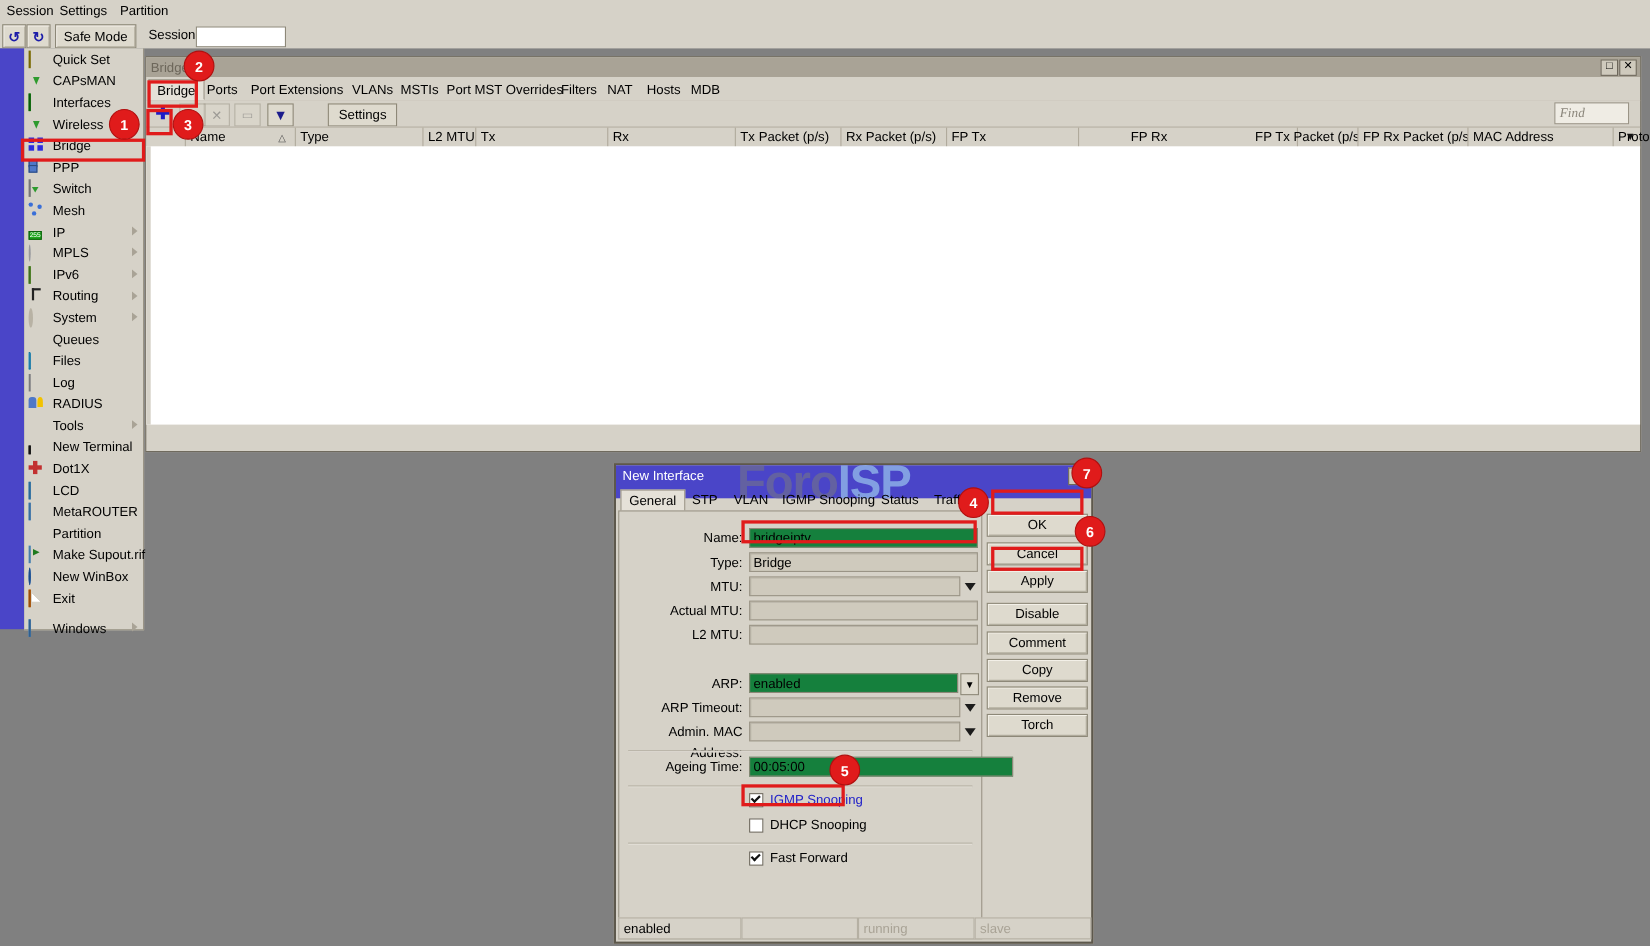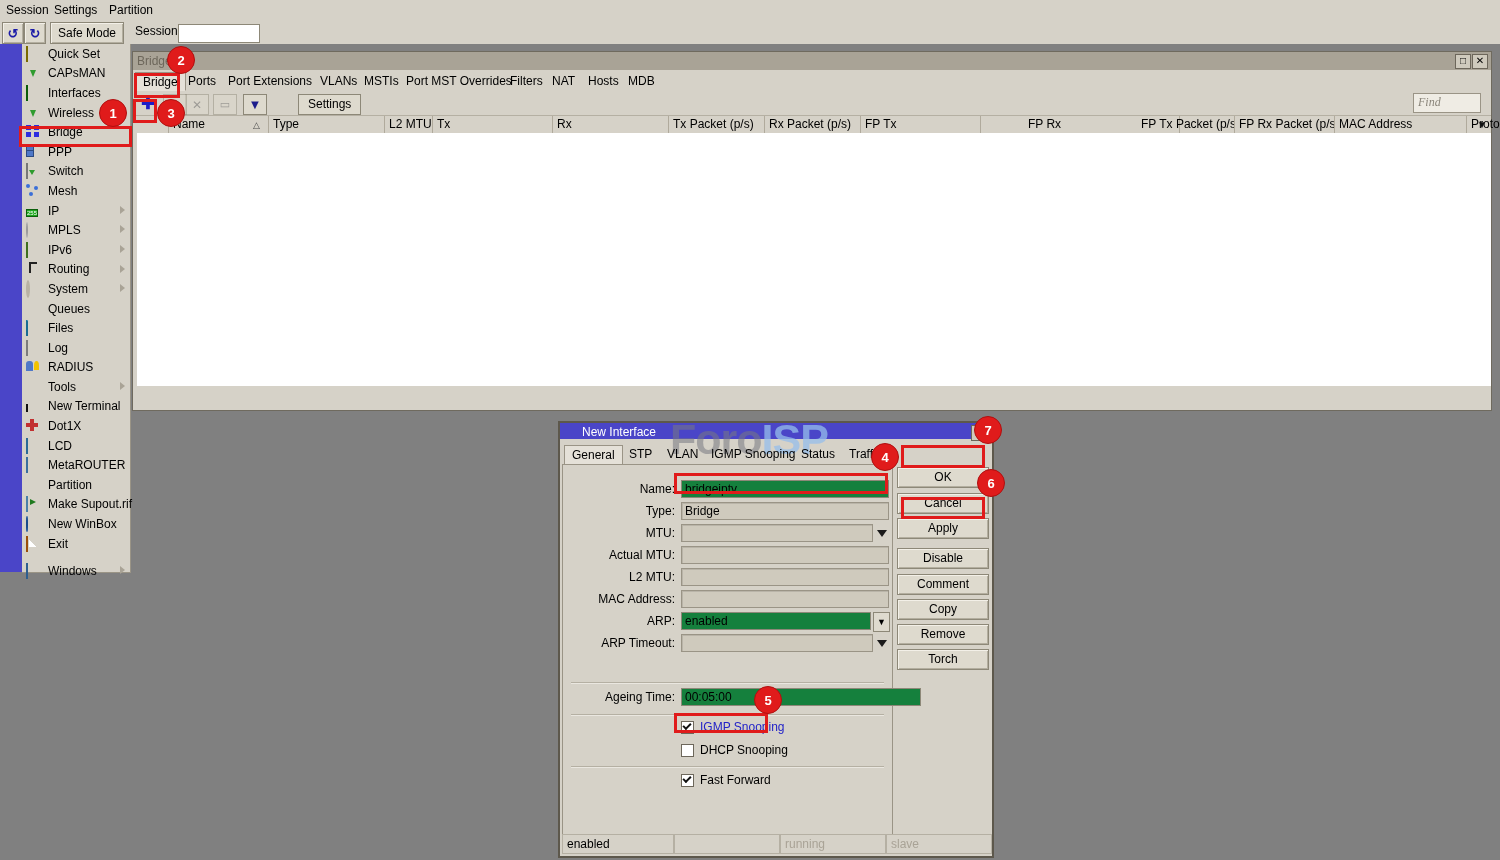--- a/index.html
+++ b/index.html
@@ -106,23 +106,23 @@
       border-top:1px solid #b5b0a3;border-bottom:1px solid #9a9486;}
   .colcell{position:absolute;top:0;height:18px;line-height:17px;font-size:12px;padding-left:4px;
       box-sizing:border-box;border-right:1px solid #b0aa9c;white-space:nowrap;overflow:hidden;}
   #gridarea{position:absolute;left:0;top:81px;right:0;height:253px;background:#fff;
       border-left:4px solid #d6d2c8;box-sizing:border-box;}
   #bridgestatus{position:absolute;left:0;bottom:0;width:100%;height:22px;background:#d6d2c8;
       border-top:1px solid #b5b0a3;font-size:12px;line-height:21px;padding-left:4px;box-sizing:border-box;}
   
   #dialog{position:absolute;left:558px;top:421px;width:436px;height:437px;
           background:#d6d2c8;border:2px solid #5d584c;box-sizing:border-box;}
-  #dlgtitle{position:absolute;left:0;top:0;width:100%;height:16px;
+  #dlgtitle{position:absolute;left:0;top:0;width:100%;height:30px;
       background:linear-gradient(to bottom,#4a45c8,#4a45c8);color:#fff;font-size:12px;
-      line-height:18px;padding-left:22px;box-sizing:border-box;overflow:hidden;}
+      line-height:18px;padding-left:6px;box-sizing:border-box;overflow:hidden;}
   #watermark{position:absolute;left:110px;top:-8px;font-size:43px;font-weight:bold;
       font-family:"Liberation Sans",sans-serif;letter-spacing:-1px;pointer-events:none;}
   #watermark .w1{color:rgba(120,120,130,.55);}
   #watermark .w2{color:rgba(150,190,235,.75);}
   #dlgmaxbtn{position:absolute;top:2px;right:4px;width:15px;height:14px;background:#cfcabd;
       border:1px solid #6d675b;font-size:10px;line-height:12px;text-align:center;}
   #dlgtabs{position:absolute;left:2px;top:20px;width:330px;height:22px;}
   .dtab{position:absolute;top:2px;height:20px;line-height:19px;padding:0 7px;font-size:12px;box-sizing:border-box;}
   .dtab.active{background:#e5e1d8;border:1px solid #9a9486;border-bottom-color:#e5e1d8;}
   #formpanel{position:absolute;left:2px;top:41px;width:331px;height:390px;background:#d6d2c8;
@@ -410,39 +410,40 @@
       <div class="flabel" style="left:0;width:112px">MTU:</div>
       <div class="finput readonly" style="left:118px;width:192px"></div>
       <div class="ddarrow" style="left:314px;top:6px"></div>
     </div>
 
     <div class="frow" style="top:103px;width:100%">
       <div class="flabel" style="left:0;width:112px">L2 MTU:</div>
       <div class="finput readonly" style="left:118px;width:208px"></div>
     </div>
 
-    <div class="frow" style="top:125px;width:100%">
-      <div class="flabel" style="left:0;width:112px">MAC Address:</div>
-      <div class="finput readonly" style="left:118px;width:208px"></div>
-    </div>
 
     <div class="frow" style="top:147px;width:100%">
       <div class="flabel" style="left:0;width:112px">ARP:</div>
       <div class="finput editable" style="left:118px;width:190px">enabled</div>
       <div class="ddbox" style="left:310px;top:0">
         <span>▼</span>
       </div>
     </div>
 
     <div class="frow" style="top:169px;width:100%">
       <div class="flabel" style="left:0;width:112px">ARP Timeout:</div>
       <div class="finput readonly" style="left:118px;width:192px"></div>
       <div class="ddarrow" style="left:314px;top:6px"></div>
     </div>
 
+    <div class="frow" style="top:191px;width:100%">
+      <div class="flabel" style="left:0;width:112px">Admin. MAC Address:</div>
+      <div class="finput readonly" style="left:118px;width:192px"></div>
+      <div class="ddarrow" style="left:314px;top:6px"></div>
+    </div>
 
     <div class="hsep" style="top:217px"></div>
 
     <div class="frow" style="top:223px;width:100%">
       <div class="flabel" style="left:0;width:112px">Ageing Time:</div>
       <div class="finput editable" style="left:118px;width:240px">00:05:00</div>
     </div>
 
     <div class="hsep" style="top:249px"></div>
 

